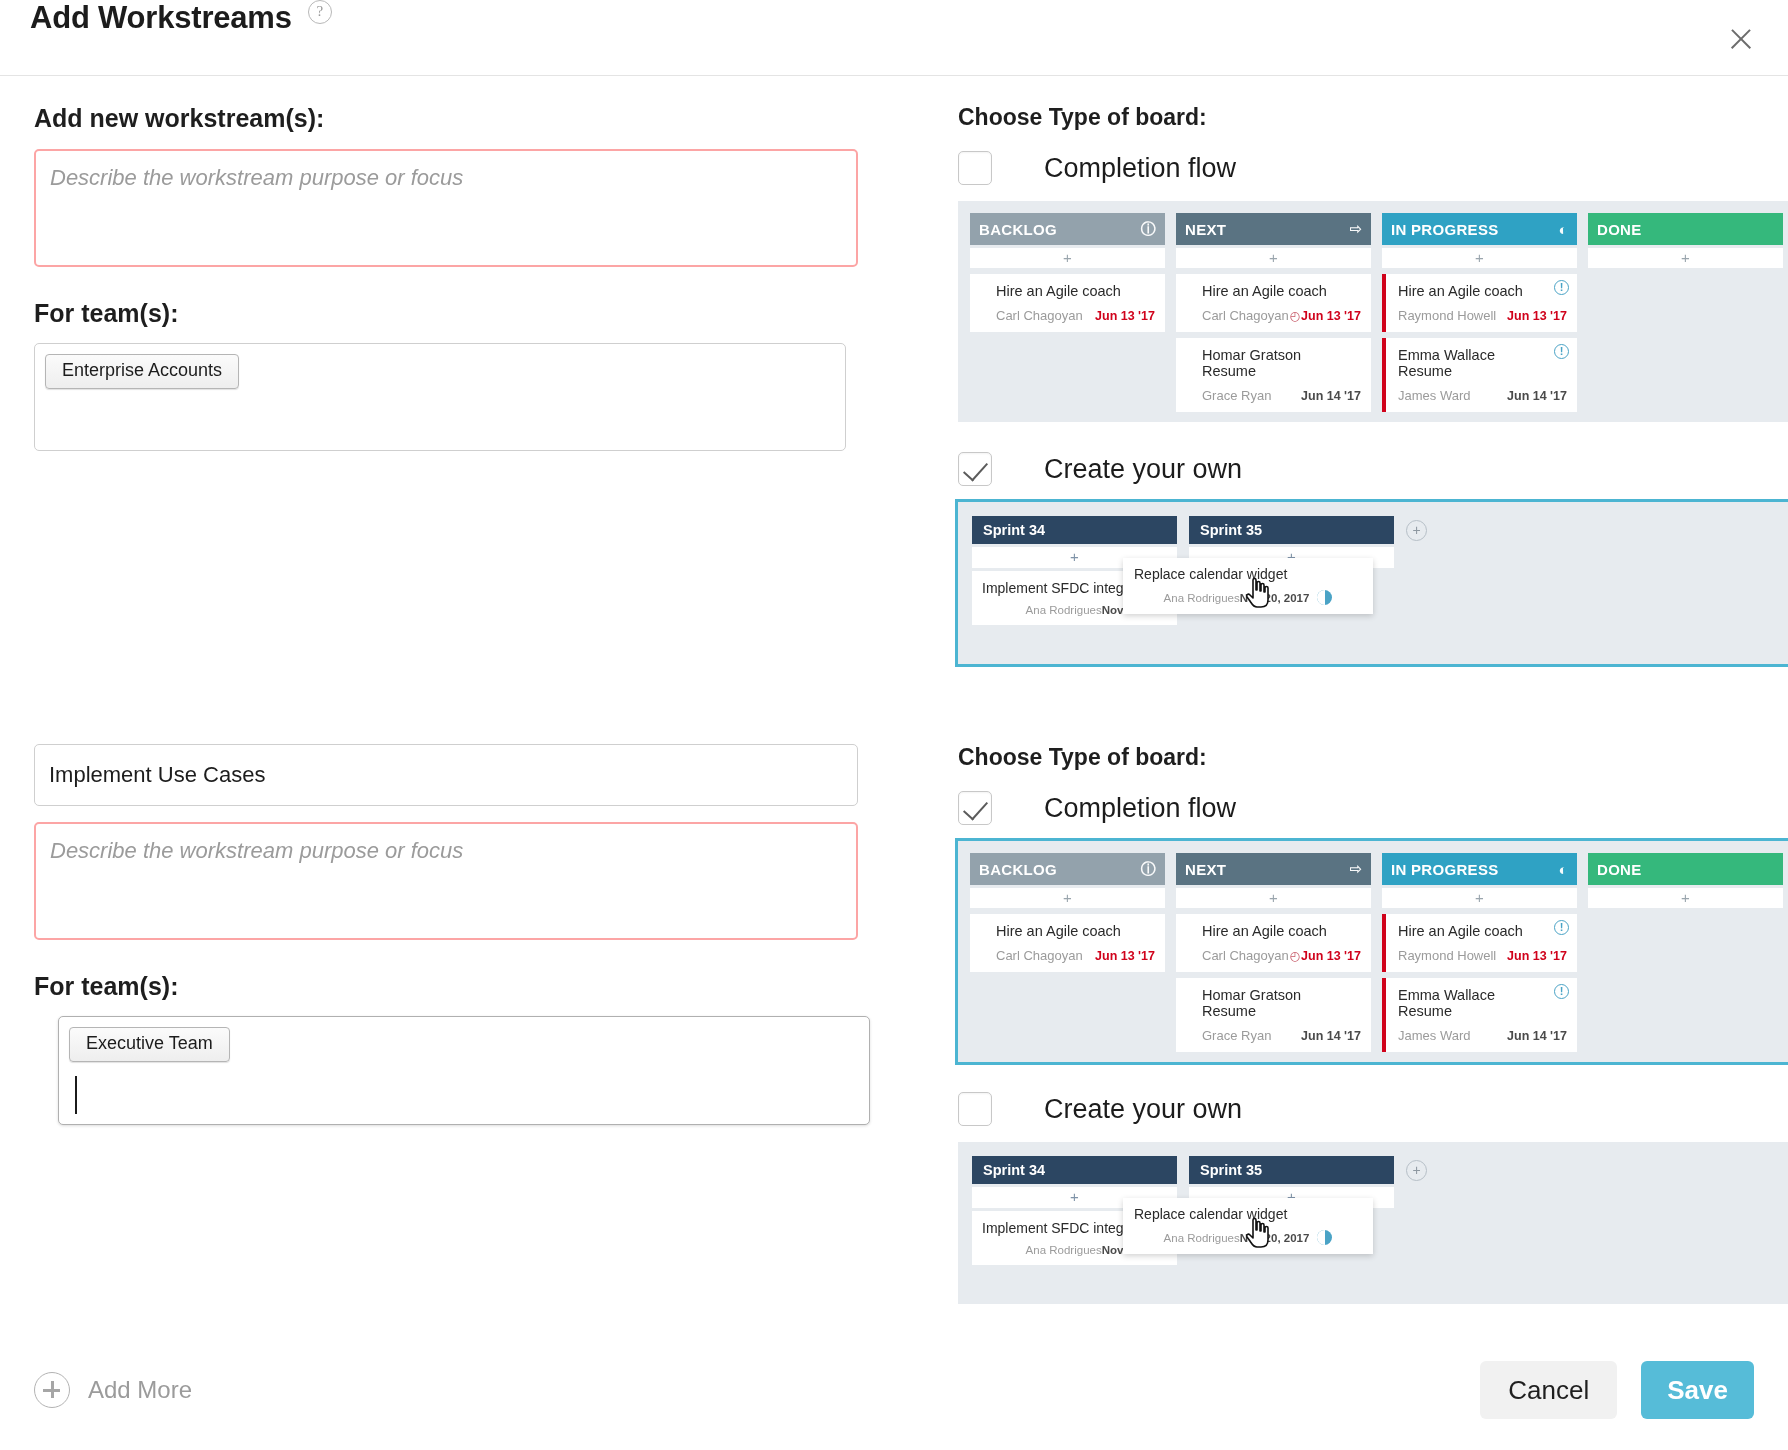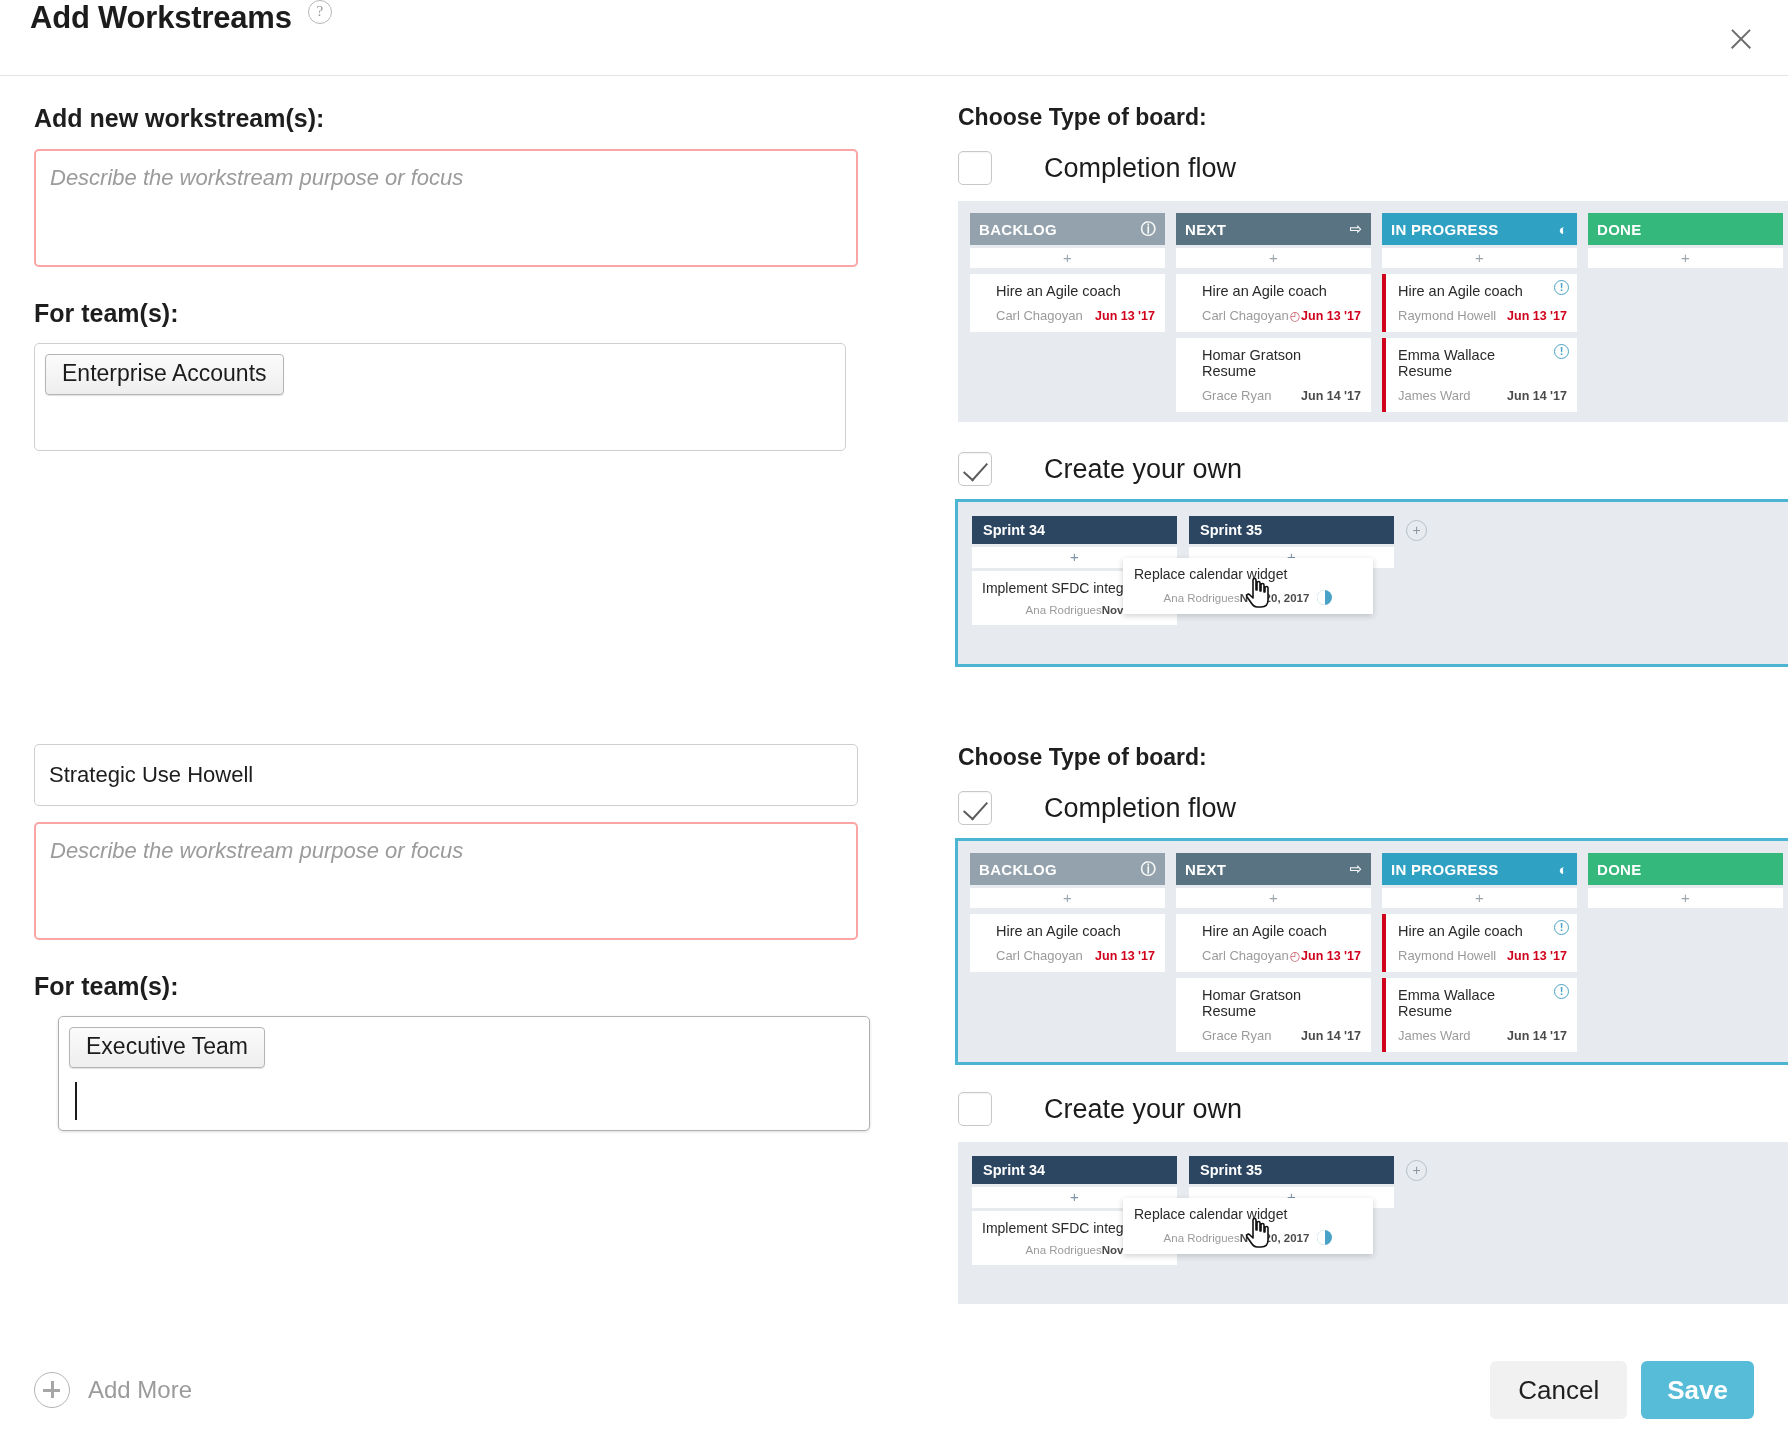--- a/index.html
+++ b/index.html
@@ -110,21 +110,21 @@
     border: 1px solid #b0b0b0;
     box-shadow: 0 1px 3px rgba(0,0,0,0.14);
     margin-left: 24px;
   }
   .tag {
     display: inline-block;
     background: linear-gradient(#fbfbfb, #eeeeee);
     border: 1px solid #b5b5b5;
     border-radius: 4px;
     padding: 5px 16px 7px 16px;
-    font-size: 23px;
+    font-size: 18px;
     color: #1c1c1c;
     box-shadow: 0 1px 1px rgba(0,0,0,0.12);
     cursor: pointer;
   }
   .caret {
     display: block;
     width: 2px; height: 38px;
     background: #1b1b1b;
     margin: 14px 0 0 6px;
   }
@@ -324,21 +324,21 @@
     border: 1.7px solid #b3b3b3;
     position: relative;
     margin-right: 18px;
   }
   .plus-circle:before, .plus-circle:after {
     content:""; position:absolute; background:#a6a6a6;
   }
   .plus-circle:before { left: 8px; top: 15.6px; width: 17px; height: 3px; }
   .plus-circle:after  { top: 8px; left: 15.6px; height: 17px; width: 3px; }
 
-  .footer-right { margin-left: auto; display: flex; gap: 14px; }
+  .footer-right { margin-left: auto; display: flex; gap: 24px; }
   .btn {
     border: none;
     border-radius: 6px;
     font-size: 26px;
     font-family: inherit;
     cursor: pointer;
     padding: 0 28px;
     height: 58px;
   }
   .btn-cancel { background: #f1f1f1; color: #1f1f1f; }
@@ -476,21 +476,21 @@
             <div class="cursor-hand"><svg width="28" height="32" viewBox="0 0 28 32">
                 <path d="M10 4 c0-2 3-2 3 0 v10 h1 V7 c0-2 3-2 3 0 v8 h1 V9 c0-2 3-2 3 0 v7 h1 v-4 c0-2 3-2 3 0 v12 c0 5-3 7-7 7 h-4 c-4 0-5-3-7-6 L4 21 c-1-2 1-4 3-2 l3 3 z" fill="#ffffff" stroke="#111111" stroke-width="1.6" stroke-linejoin="round"></path>
               </svg></div>
           </div>
         </div>
     </div>
   </div>
 
   <div class="ws-section" style="padding-top:80px;">
     <div class="ws-left">
-      <div class="text-input">Strategic Use Howell</div>
+      <div class="text-input">Implement Use Cases</div>
       <div class="text-area" style="margin-top:16px;">
         <span class="placeholder">Describe the workstream purpose or focus</span>
       </div>
       <div class="field-label" style="margin-top:32px;">For team(s):</div>
       <div class="tag-box focused">
         <span class="tag">Executive Team</span>
         <span class="caret"></span>
       </div>
     </div>
 

